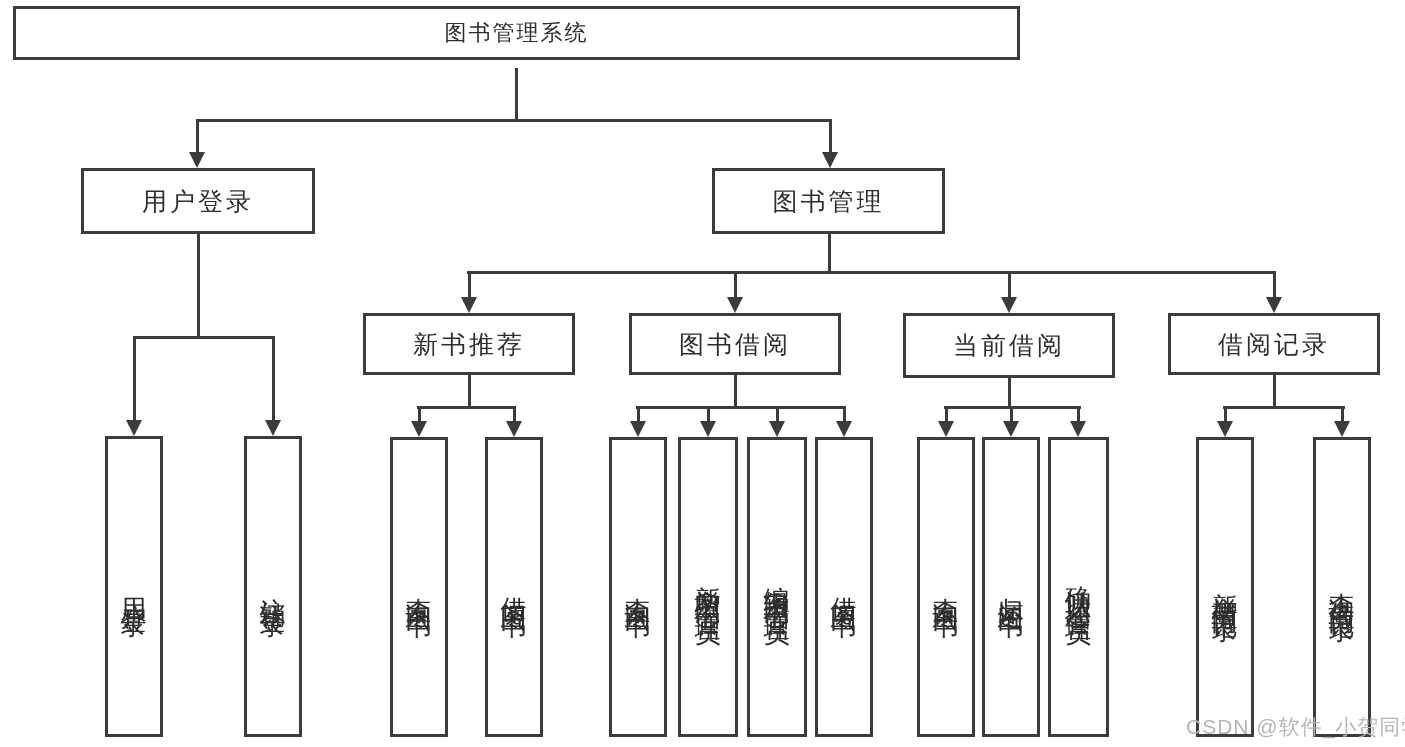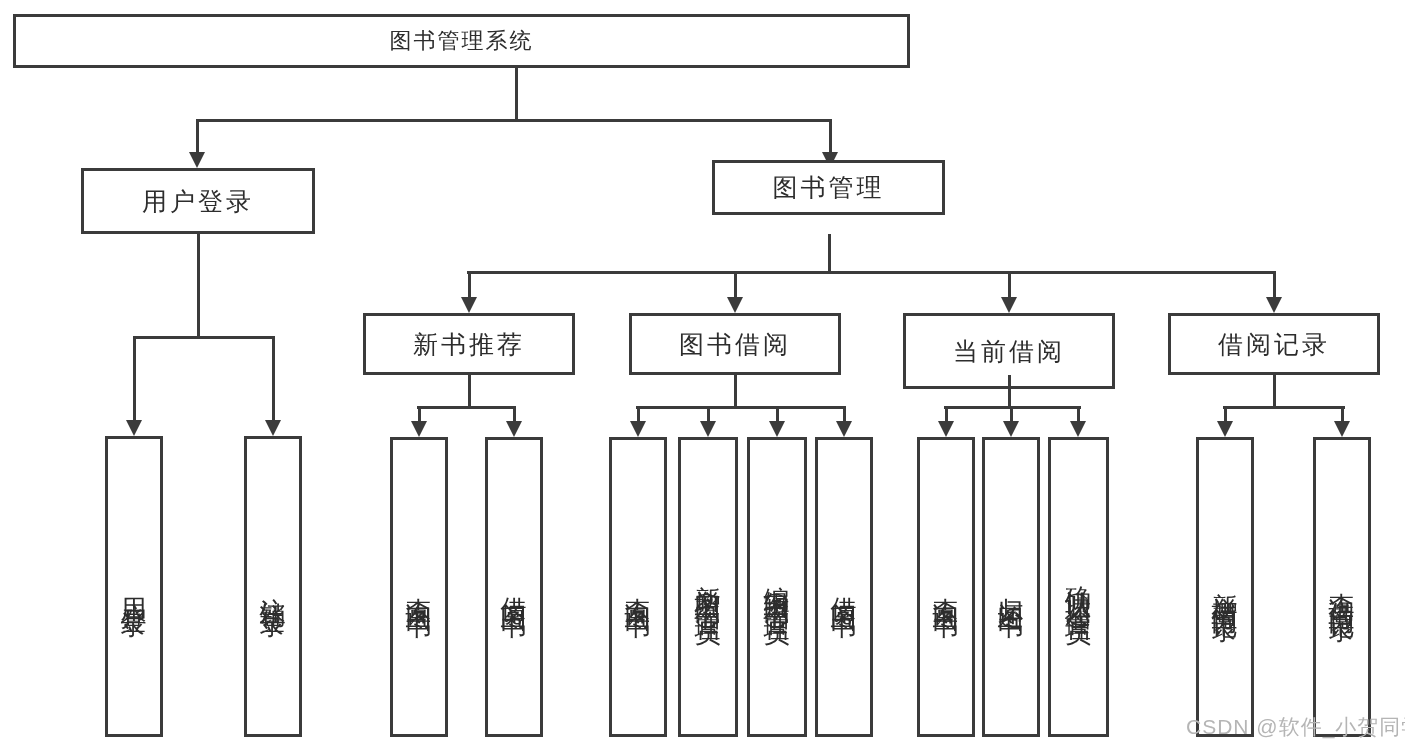--- a/index.html
+++ b/index.html
@@ -52,31 +52,31 @@
     letter-spacing:1px;
     color:#b5b5b5;
     white-space:nowrap;
   }
 </style>
 </head>
 <body>
 
 <div class="canvas">
 
-  <div class="box title" style="left:13px;top:14px;width:897px;height:54px">图书管理系统</div>
+  <div class="box title" style="left:13px;top:6px;width:1007px;height:54px">图书管理系统</div>
 
   <div class="vline" style="left:515px;top:68px;height:54px"></div>
   <div class="hline" style="left:196px;top:119px;width:636px"></div>
   <div class="vline" style="left:196px;top:119px;height:36px"></div>
   <div class="arrow" style="left:189px;top:152px"></div>
   <div class="vline" style="left:829px;top:119px;height:36px"></div>
   <div class="arrow" style="left:822px;top:152px"></div>
 
   <div class="box" style="left:81px;top:168px;width:234px;height:66px">用户登录</div>
-  <div class="box" style="left:712px;top:160px;width:233px;height:55px">图书管理</div>
+  <div class="box" style="left:712px;top:168px;width:233px;height:66px">图书管理</div>
 
   <div class="vline" style="left:197px;top:234px;height:105px"></div>
   <div class="hline" style="left:133px;top:336px;width:142px"></div>
   <div class="vline" style="left:133px;top:336px;height:88px"></div>
   <div class="arrow" style="left:126px;top:420px"></div>
   <div class="vline" style="left:272px;top:336px;height:88px"></div>
   <div class="arrow" style="left:265px;top:420px"></div>
 
   <div class="vbox" style="left:105px;top:436px;width:58px;height:301px">
     <span class="vtext">用户登录</span>
@@ -91,21 +91,21 @@
   <div class="arrow" style="left:461px;top:297px"></div>
   <div class="vline" style="left:734px;top:271px;height:28px"></div>
   <div class="arrow" style="left:727px;top:297px"></div>
   <div class="vline" style="left:1008px;top:271px;height:28px"></div>
   <div class="arrow" style="left:1001px;top:297px"></div>
   <div class="vline" style="left:1273px;top:271px;height:28px"></div>
   <div class="arrow" style="left:1266px;top:297px"></div>
 
   <div class="box" style="left:629px;top:313px;width:212px;height:62px">图书借阅</div>
   <div class="box" style="left:363px;top:313px;width:212px;height:62px">新书推荐</div>
-  <div class="box" style="left:903px;top:313px;width:212px;height:76px">当前借阅</div>
+  <div class="box" style="left:903px;top:313px;width:212px;height:65px">当前借阅</div>
   <div class="box" style="left:1168px;top:313px;width:212px;height:62px">借阅记录</div>
 
   <div class="vline" style="left:468px;top:375px;height:34px"></div>
   <div class="hline" style="left:417px;top:406px;width:99px"></div>
   <div class="vline" style="left:418px;top:406px;height:18px"></div>
   <div class="arrow" style="left:411px;top:421px"></div>
   <div class="vline" style="left:513px;top:406px;height:18px"></div>
   <div class="arrow" style="left:506px;top:421px"></div>
 
   <div class="vline" style="left:734px;top:375px;height:34px"></div>

